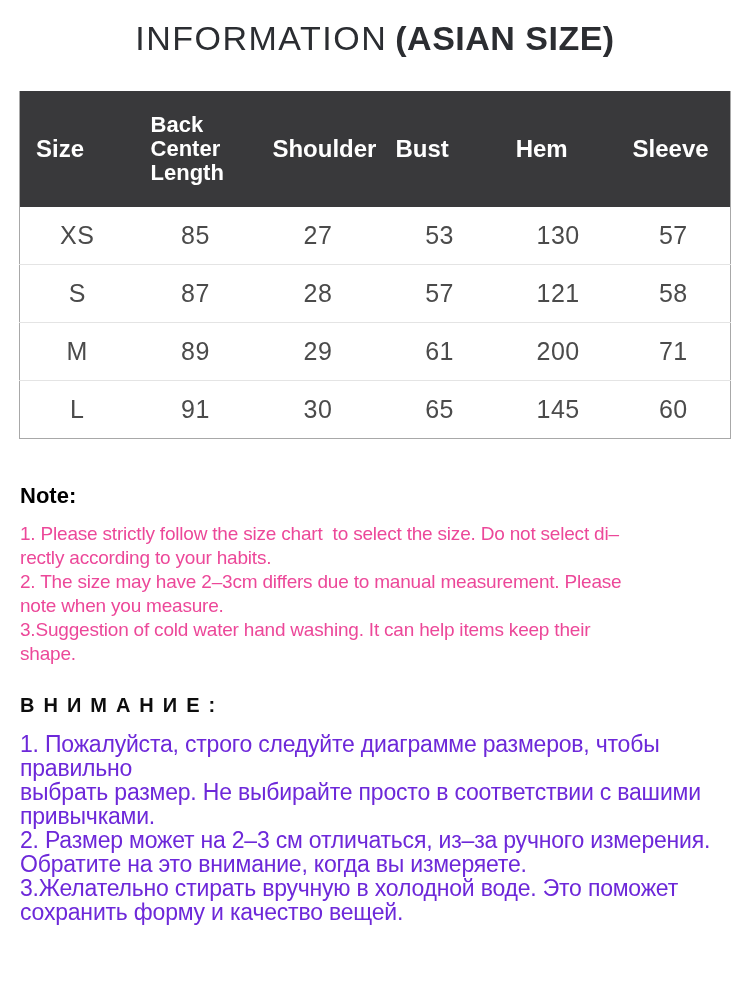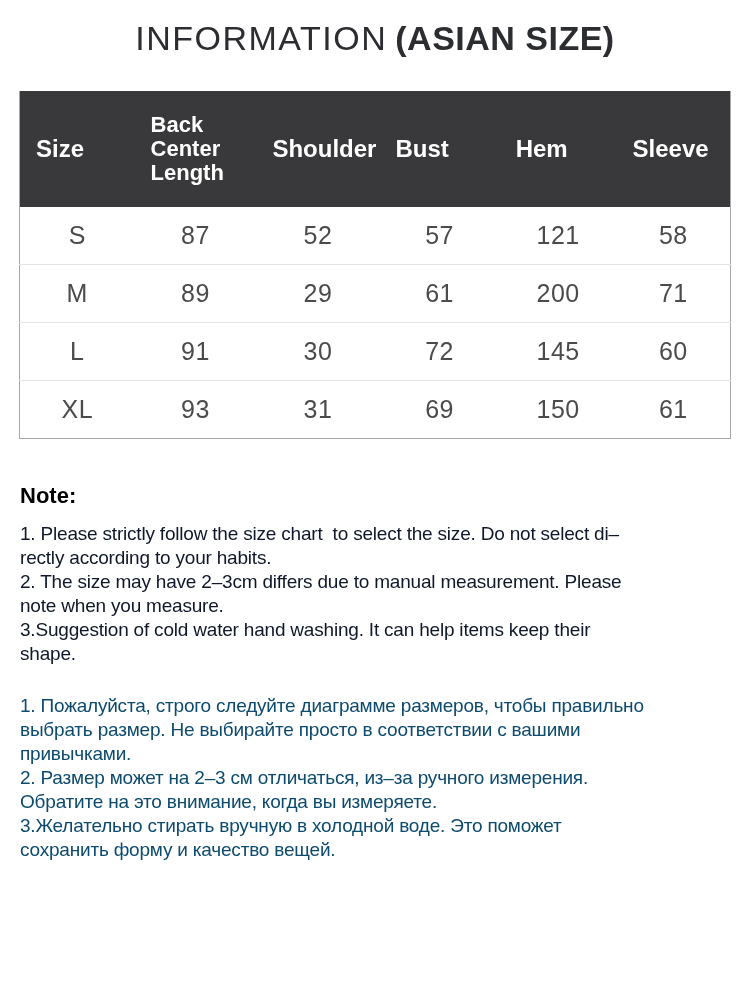--- a/index.html
+++ b/index.html
@@ -88,38 +88,38 @@
     font-size: 22px;
     font-weight: bold;
     color: #000000;
     margin-top: 44px;
   }
   .note-body {
     margin-top: 13px;
     font-size: 19px;
     line-height: 24px;
     letter-spacing: -0.2px;
-    color: #0f172a;
+    color: #ec4899;
     white-space: pre-wrap;
   }
   .attention-section {
     margin: 28px 18px 0 20px;
   }
   .attention-heading {
     font-size: 20px;
     font-weight: bold;
     color: #0d0d0d;
     letter-spacing: 0.45em;
   }
   .attention-body {
     margin-top: 15px;
-    font-size: 19px;
+    font-size: 23px;
     line-height: 24px;
     letter-spacing: -0.2px;
-    color: #0c4a6e;
+    color: #6d28d9;
     white-space: pre-wrap;
   }
 </style>
 </head>
 <body>
 
 <div class="page">
 
   <div class="title">
     <span class="t-light">INFORMATION</span><span class="t-bold">(ASIAN SIZE)</span>
@@ -132,65 +132,66 @@
         <th>Back Center
 Length</th>
         <th>Shoulder</th>
         <th>Bust</th>
         <th>Hem</th>
         <th>Sleeve</th>
       </tr>
     </thead>
     <tbody>
       <tr>
+        <td>XS</td>
+        <td>85</td>
+        <td>27</td>
+        <td>53</td>
+        <td>130</td>
+        <td>57</td>
+      </tr>
+      <tr>
         <td>S</td>
         <td>87</td>
-        <td>52</td>
+        <td>28</td>
         <td>57</td>
         <td>121</td>
         <td>58</td>
       </tr>
       <tr>
         <td>M</td>
         <td>89</td>
         <td>29</td>
         <td>61</td>
         <td>200</td>
         <td>71</td>
       </tr>
       <tr>
         <td>L</td>
         <td>91</td>
         <td>30</td>
-        <td>72</td>
+        <td>65</td>
         <td>145</td>
         <td>60</td>
-      </tr>
-      <tr>
-        <td>XL</td>
-        <td>93</td>
-        <td>31</td>
-        <td>69</td>
-        <td>150</td>
-        <td>61</td>
       </tr>
     </tbody>
   </table>
 
   <div class="note-section">
     <div class="note-heading">Note:</div>
     <div class="note-body">1. Please strictly follow the size chart  to select the size. Do not select di–
 rectly according to your habits.
 2. The size may have 2–3cm differs due to manual measurement. Please
 note when you measure.
 3.Suggestion of cold water hand washing. It can help items keep their
 shape.</div>
   </div>
 
   <div class="attention-section">
+    <div class="attention-heading">ВНИМАНИЕ:</div>
     <div class="attention-body">1. Пожалуйста, строго следуйте диаграмме размеров, чтобы правильно
 выбрать размер. Не выбирайте просто в соответствии с вашими
 привычками.
 2. Размер может на 2–3 см отличаться, из–за ручного измерения.
 Обратите на это внимание, когда вы измеряете.
 3.Желательно стирать вручную в холодной воде. Это поможет
 сохранить форму и качество вещей.</div>
   </div>
 
 </div>

